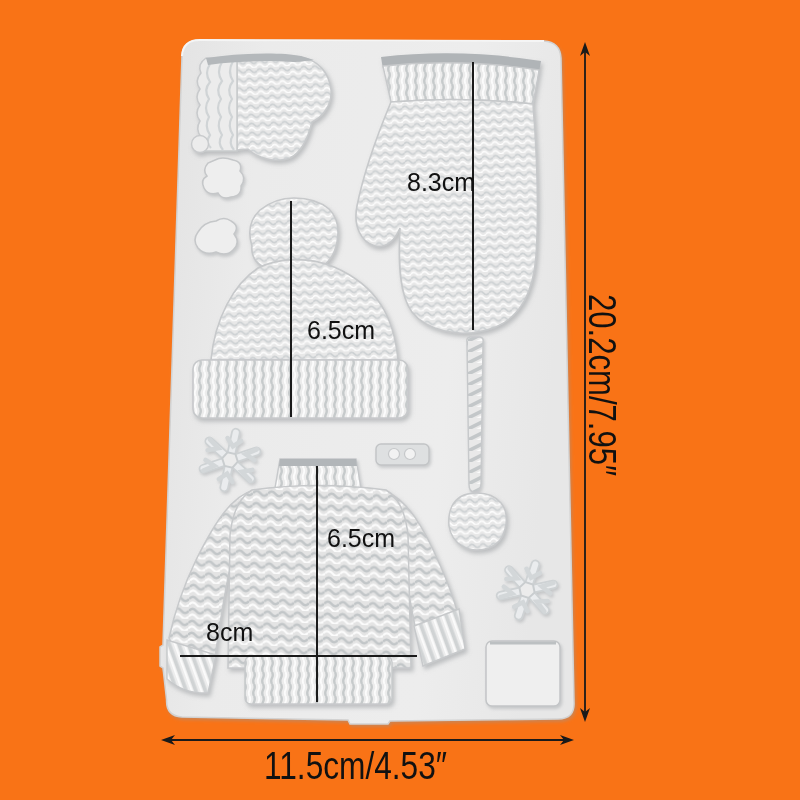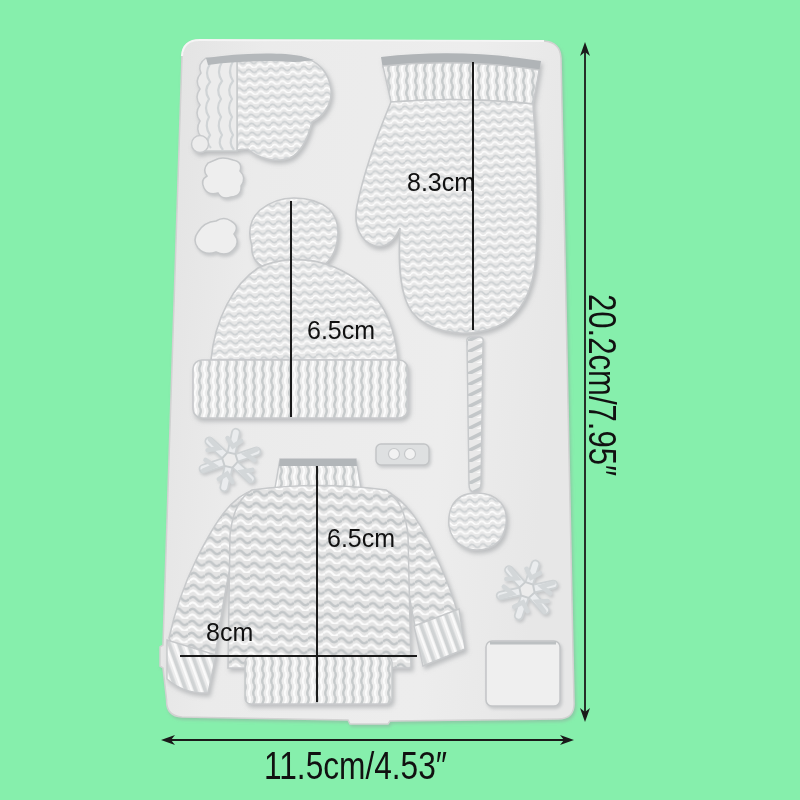--- a/index.html
+++ b/index.html
@@ -1,16 +1,16 @@
 <!DOCTYPE html>
 <html><head>
 <meta charset="utf-8">
 <style>
   html,body{margin:0;padding:0;background:#ffffff;}
-  .page{width:800px;height:800px;position:relative;background:#86efac;overflow:hidden;
+  .page{width:800px;height:800px;position:relative;background:#f97316;overflow:hidden;
         font-family:"Liberation Sans",sans-serif;}
   svg{display:block;}
 </style>
 </head>
 <body>
 <div class="page">
 <svg width="800" height="800" viewBox="0 0 800 800">
 <defs>
 
   <pattern id="k1" width="11" height="9" patternUnits="userSpaceOnUse" patternTransform="rotate(-3)">

